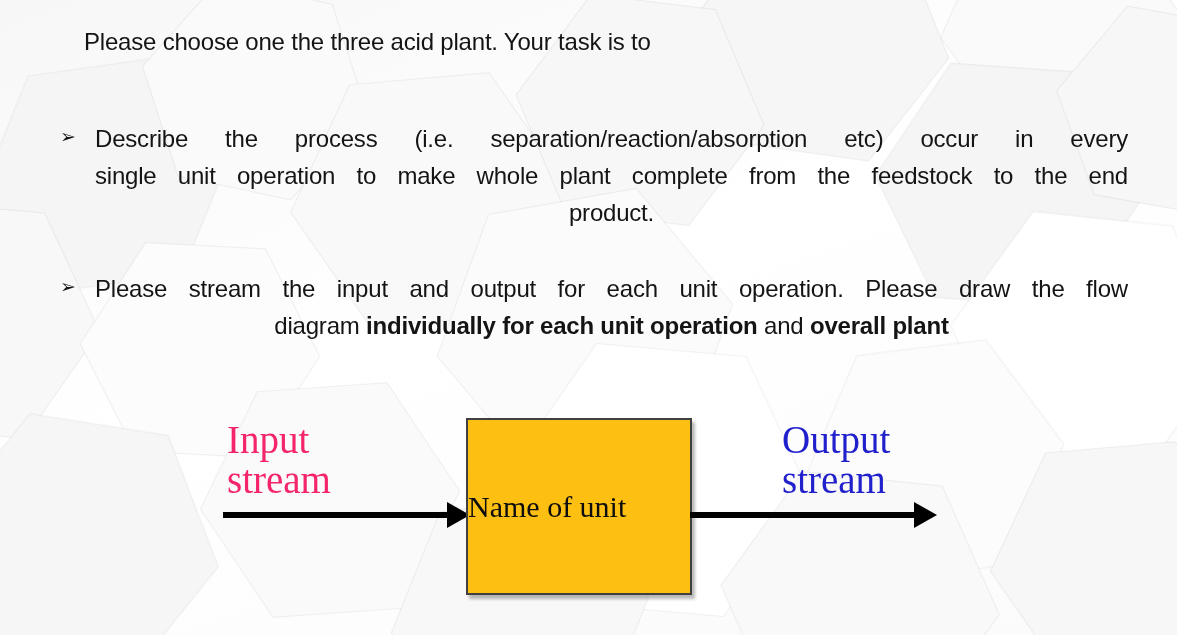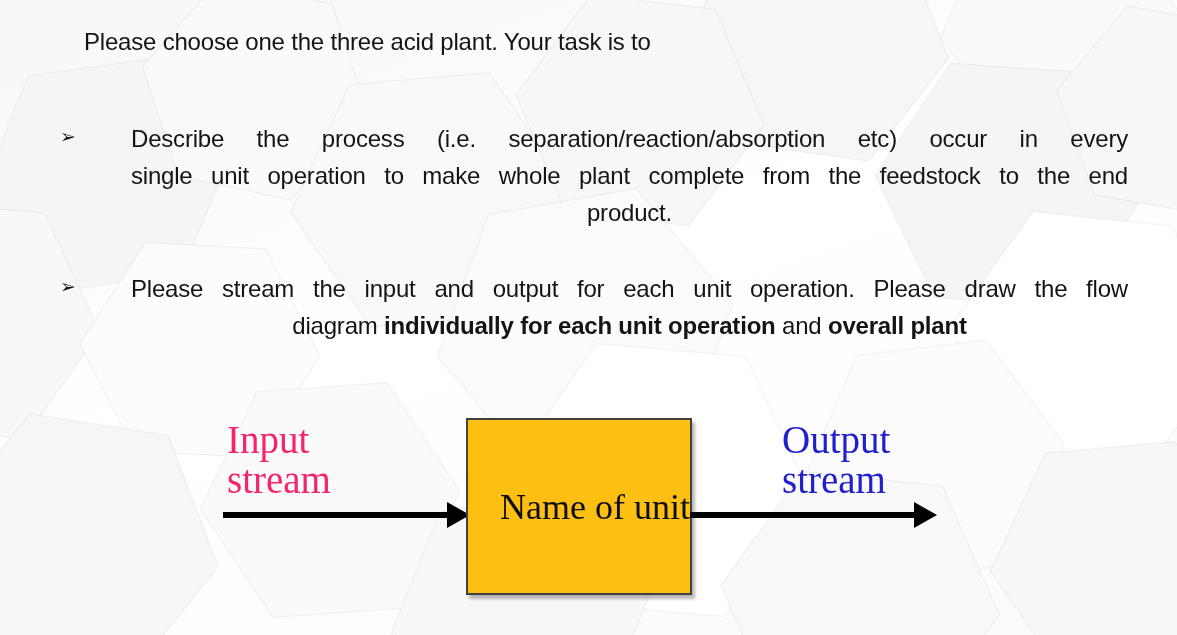--- a/index.html
+++ b/index.html
@@ -45,21 +45,20 @@
     font-size: 19px;
     padding-top: 5px;
     color: #141414;
   }
   .btext {
     flex: 1;
     font-size: 24px;
     line-height: 37px;
     letter-spacing: -0.2px;
     color: #141414;
-    margin-left: 36px;
   }
   .line-justify { text-align: justify; text-align-last: justify; }
   .line-left { text-align: center; }
   .bi { font-weight: bold; }
 
   .diagram-label {
     position: absolute;
     font-family: "Liberation Serif", serif;
     font-size: 39px;
     line-height: 40px;
@@ -70,24 +69,24 @@
   .process-box {
     position: absolute;
     left: 466px; top: 418px;
     width: 222px; height: 173px;
     background: #FDC012;
     border: 2px solid #404040;
     box-shadow: 3px 4px 3px rgba(0,0,0,0.28);
     display: flex;
     flex-direction: column;
     justify-content: center;
-    align-items: flex-end;
+    align-items: flex-start;
     text-align: center;
     font-family: "Liberation Serif", serif;
-    font-size: 36px;
+    font-size: 30px;
     line-height: 40px;
     color: #0d0d0d;
   }
 
   .arrow { position: absolute; }
   .arrow-in  { left: 223px; top: 502px; }
   .arrow-out { left: 690px; top: 502px; }
   .arrow rect, .arrow polygon { fill: #000000; }
 </style>
 </head>

